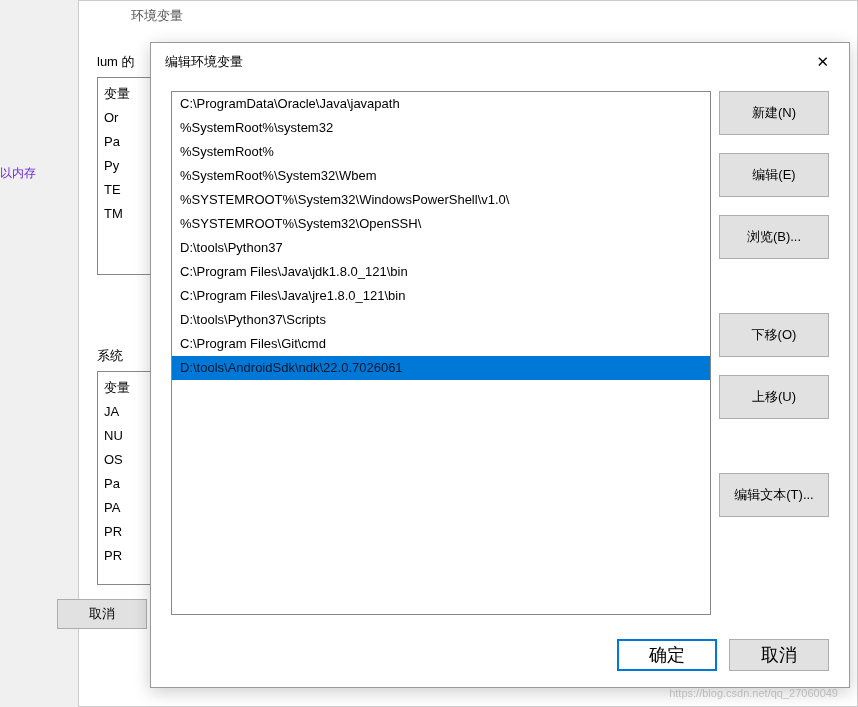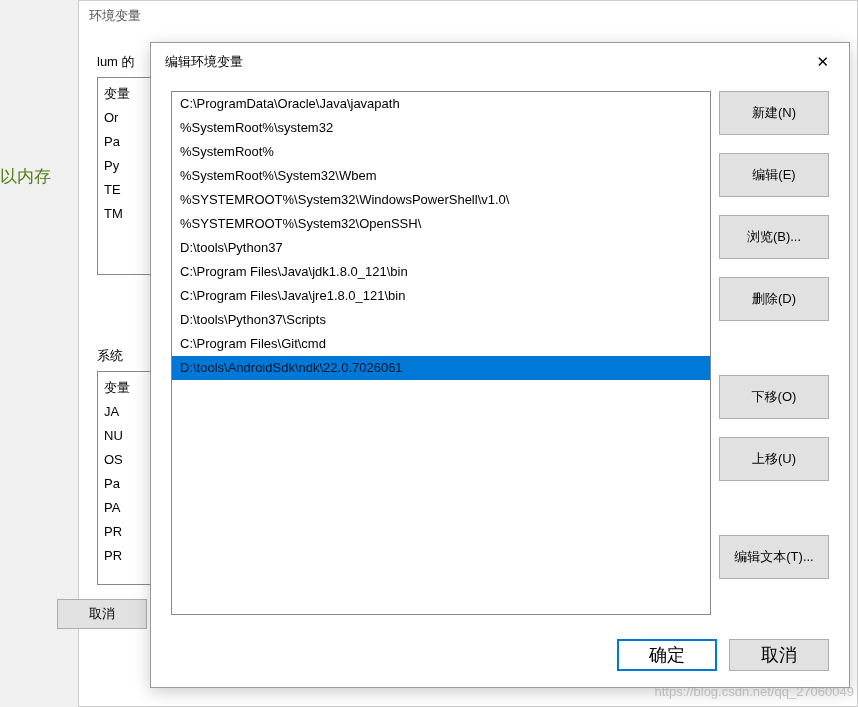--- a/index.html
+++ b/index.html
@@ -25,20 +25,21 @@
       top: 0;
       width: 780px;
       height: 707px;
       background: #fff;
       border: 1px solid #ccc;
     }
     .parent-dialog-title {
       padding: 6px 10px;
       font-size: 13px;
       color: #555;
+      margin-left: 42px;
     }
     .parent-content {
       padding: 10px 18px;
     }
     .parent-section-label {
       font-size: 13px;
       margin: 12px 0 6px 0;
       color: #000;
     }
     .parent-listbox {
@@ -93,22 +94,22 @@
       border: 1px solid #adadad;
       font-size: 13px;
       font-family: inherit;
       text-align: center;
     }
     
     .left-text {
       position: absolute;
       left: 0;
       top: 165px;
-      font-size: 17px;
-      color: #4d7c0f;
+      font-size: 12px;
+      color: #6d28d9;
     }
     
     
     .main-dialog {
       position: absolute;
       left: 150px;
       top: 42px;
       width: 700px;
       height: 646px;
       background: #fff;
@@ -187,23 +188,23 @@
       font-family: inherit;
       cursor: pointer;
     }
     .footer-btn.primary {
       background: #fff;
       border: 2px solid #0078d7;
     }
     
     .watermark {
       position: absolute;
-      right: 4px;
+      right: 20px;
       bottom: 8px;
-      font-size: 13px;
+      font-size: 11px;
       color: rgba(150,150,150,0.55);
       pointer-events: none;
     }
   </style>
 </head>
 <body>
 
 <div class="left-text">以内存</div>
 
 <div class="parent-dialog">
@@ -258,21 +259,20 @@
         <div class="path-item">C:\Program Files\Java\jdk1.8.0_121\bin</div>
         <div class="path-item">C:\Program Files\Java\jre1.8.0_121\bin</div>
         <div class="path-item">D:\tools\Python37\Scripts</div>
         <div class="path-item">C:\Program Files\Git\cmd</div>
         <div class="path-item selected">D:\tools\AndroidSdk\ndk\22.0.7026061</div>
       </div>
     <div class="side-buttons">
       <button class="side-btn">新建(N)</button>
       <button class="side-btn">编辑(E)</button>
       <button class="side-btn">浏览(B)...</button>
-      <button class="side-btn">删除(D)</button>
       <div class="spacer"></div>
       <button class="side-btn">下移(O)</button>
       <button class="side-btn">上移(U)</button>
       <div class="spacer"></div>
       <button class="side-btn">编辑文本(T)...</button>
     </div>
   </div>
   <div class="main-dialog-footer">
     <button class="footer-btn primary">确定</button>
     <button class="footer-btn">取消</button>

